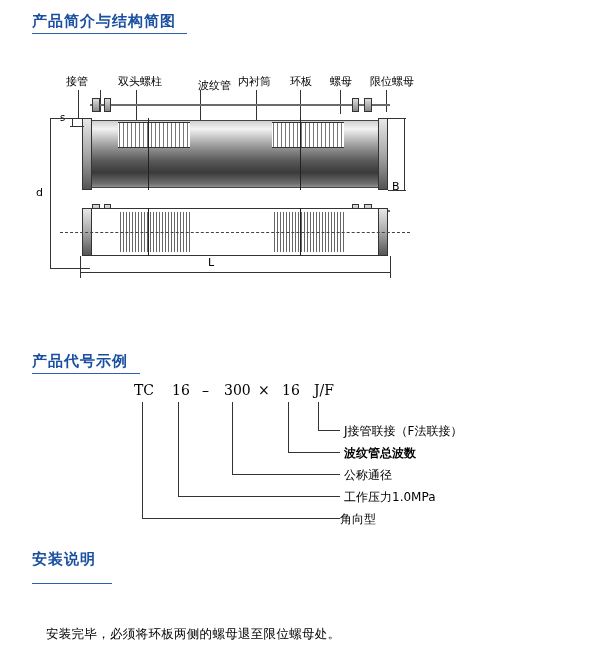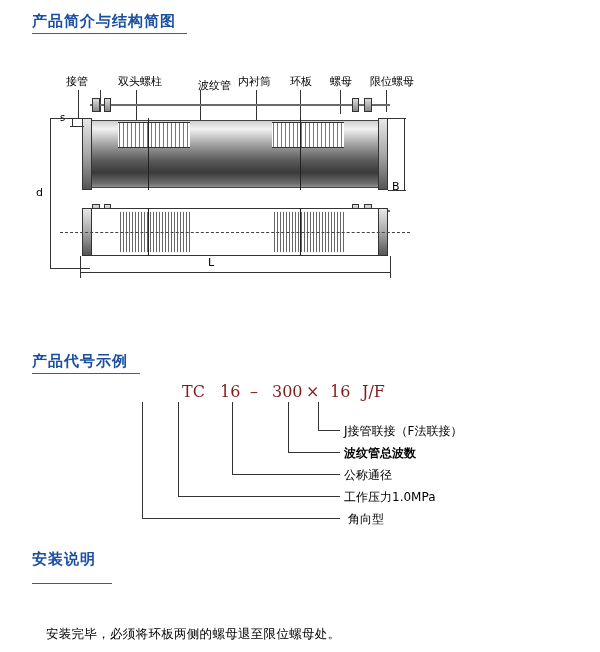--- a/index.html
+++ b/index.html
@@ -129,24 +129,23 @@
   .code-area {
     position: absolute;
     left: 0;
     top: 370px;
     width: 600px;
     height: 160px;
   }
   .code-token {
     position: absolute;
     font-family: "DejaVu Serif", "Liberation Serif", serif;
-    font-size: 16px;
-    color: #7f1d1d;
-    white-space: nowrap;
-    margin-left: 48px;
+    font-size: 14px;
+    color: #000000;
+    white-space: nowrap;
   }
   .code-desc {
     position: absolute;
     font-size: 12px;
     color: #000;
     white-space: nowrap;
   }
   .tick {
     position: absolute;
     width: 1px;
@@ -270,21 +269,21 @@
     <div class="tick" style="left:232px; top:32px; height:72px;"></div>
     <div class="run" style="left:232px; top:104px; width:108px;"></div>
     <div class="code-desc" style="left:344px; top:97px;">公称通径</div>
 
     <div class="tick" style="left:178px; top:32px; height:94px;"></div>
     <div class="run" style="left:178px; top:126px; width:162px;"></div>
     <div class="code-desc" style="left:344px; top:119px;">工作压力1.0MPa</div>
 
     <div class="tick" style="left:142px; top:32px; height:116px;"></div>
     <div class="run" style="left:142px; top:148px; width:198px;"></div>
-    <div class="code-desc" style="left:348px; top:141px;">角向型</div>
+    <div class="code-desc" style="left:340px; top:141px;">角向型</div>
   </div>
 
   <div class="section-title" style="left:32px; top:550px;">安装说明</div>
   <div class="title-underline" style="left:32px; top:583px; width:80px;"></div>
 
   <div class="note-line" style="left:46px; top:626px;">安装完毕，必须将环板两侧的螺母退至限位螺母处。</div>
 
 </div>
 
 </body></html>

